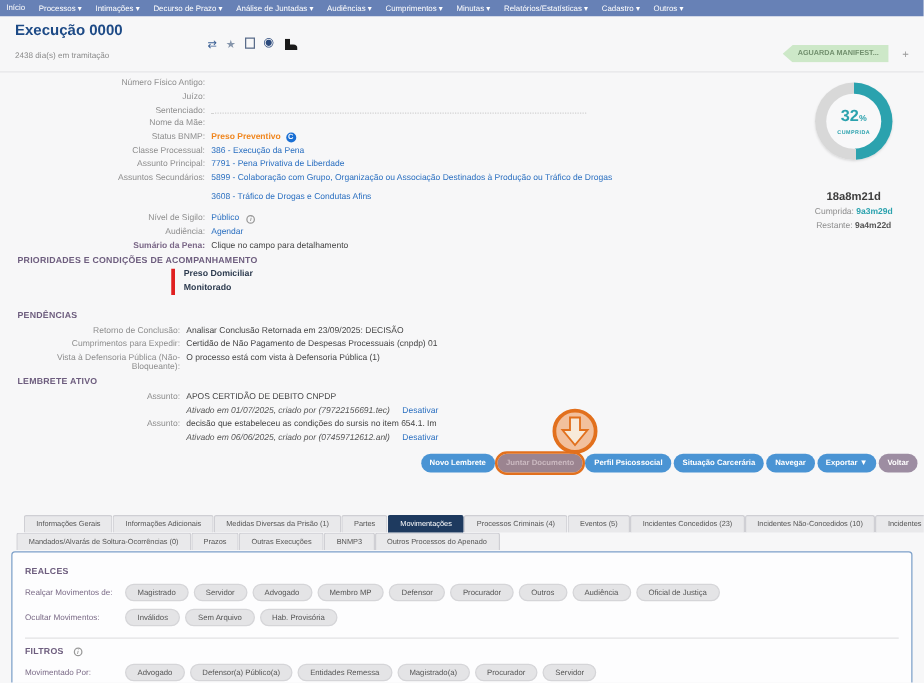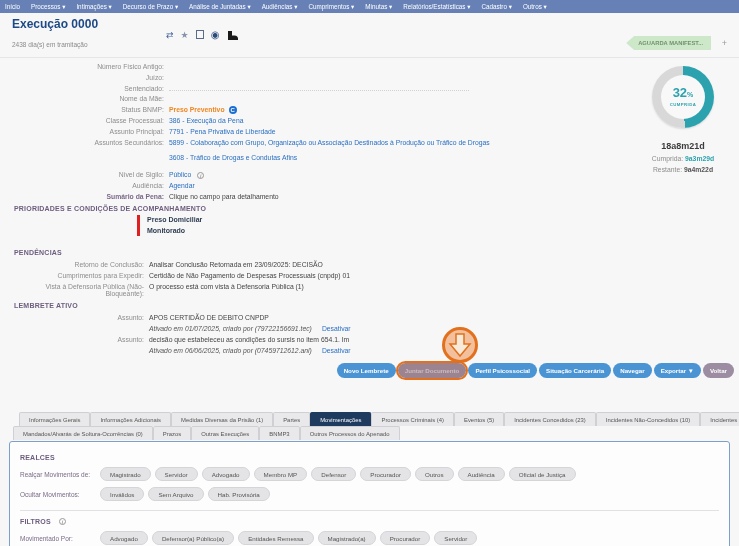--- a/index.html
+++ b/index.html
@@ -36,21 +36,21 @@
   .gap5 { margin-top:5px; } .gap6 { margin-top:6px; }
 
   
   .summary { position:absolute; top:64px; left:637px; width:92px; text-align:center; }
   .donut { position:relative; width:62px; height:62px; border-radius:50%; margin:2px auto 0; box-shadow:0 1px 2px rgba(0,0,0,0.12); }
   .donut::after { content:""; position:absolute; inset:9px; background:#f8f8f9; border-radius:50%; }
   .donut-center { position:absolute; inset:0; z-index:2; display:flex; flex-direction:column; align-items:center; justify-content:center; }
   .donut-pct { font-size:13px; font-weight:bold; color:#2ba2ae; line-height:12px;}
   .donut-pct small { font-size:7px; }
   .donut-cap { font-size:4.3px; color:#2ba2ae; letter-spacing:0.4px; margin-top:1px; font-weight:bold;}
-  .sum-total { font-size:9px; font-weight:bold; color:#3c3c3c; margin-top:13px; }
+  .sum-total { font-size:9px; font-weight:bold; color:#3c3c3c; margin-top:24px; }
   .sum-row { font-size:6.8px; color:#8d8d8d; margin-top:4px; }
   .sum-row b.teal { color:#2ba2ae; } .sum-row b.dark { color:#555; }
 
   
   .sec-title { font-size:7px; font-weight:bold; color:#6d5d7e; letter-spacing:0.2px; }
   .prioridades { position:absolute; top:205px; left:14px; }
   .prio-items { position:absolute; left:123px; top:10px; border-left:3px solid #e02020; padding-left:7px; }
   .prio-items div { font-size:7px; font-weight:bold; color:#2e3c50; line-height:10.5px; }
 
   .pendencias { position:absolute; top:249px; left:14px; width:600px;}

